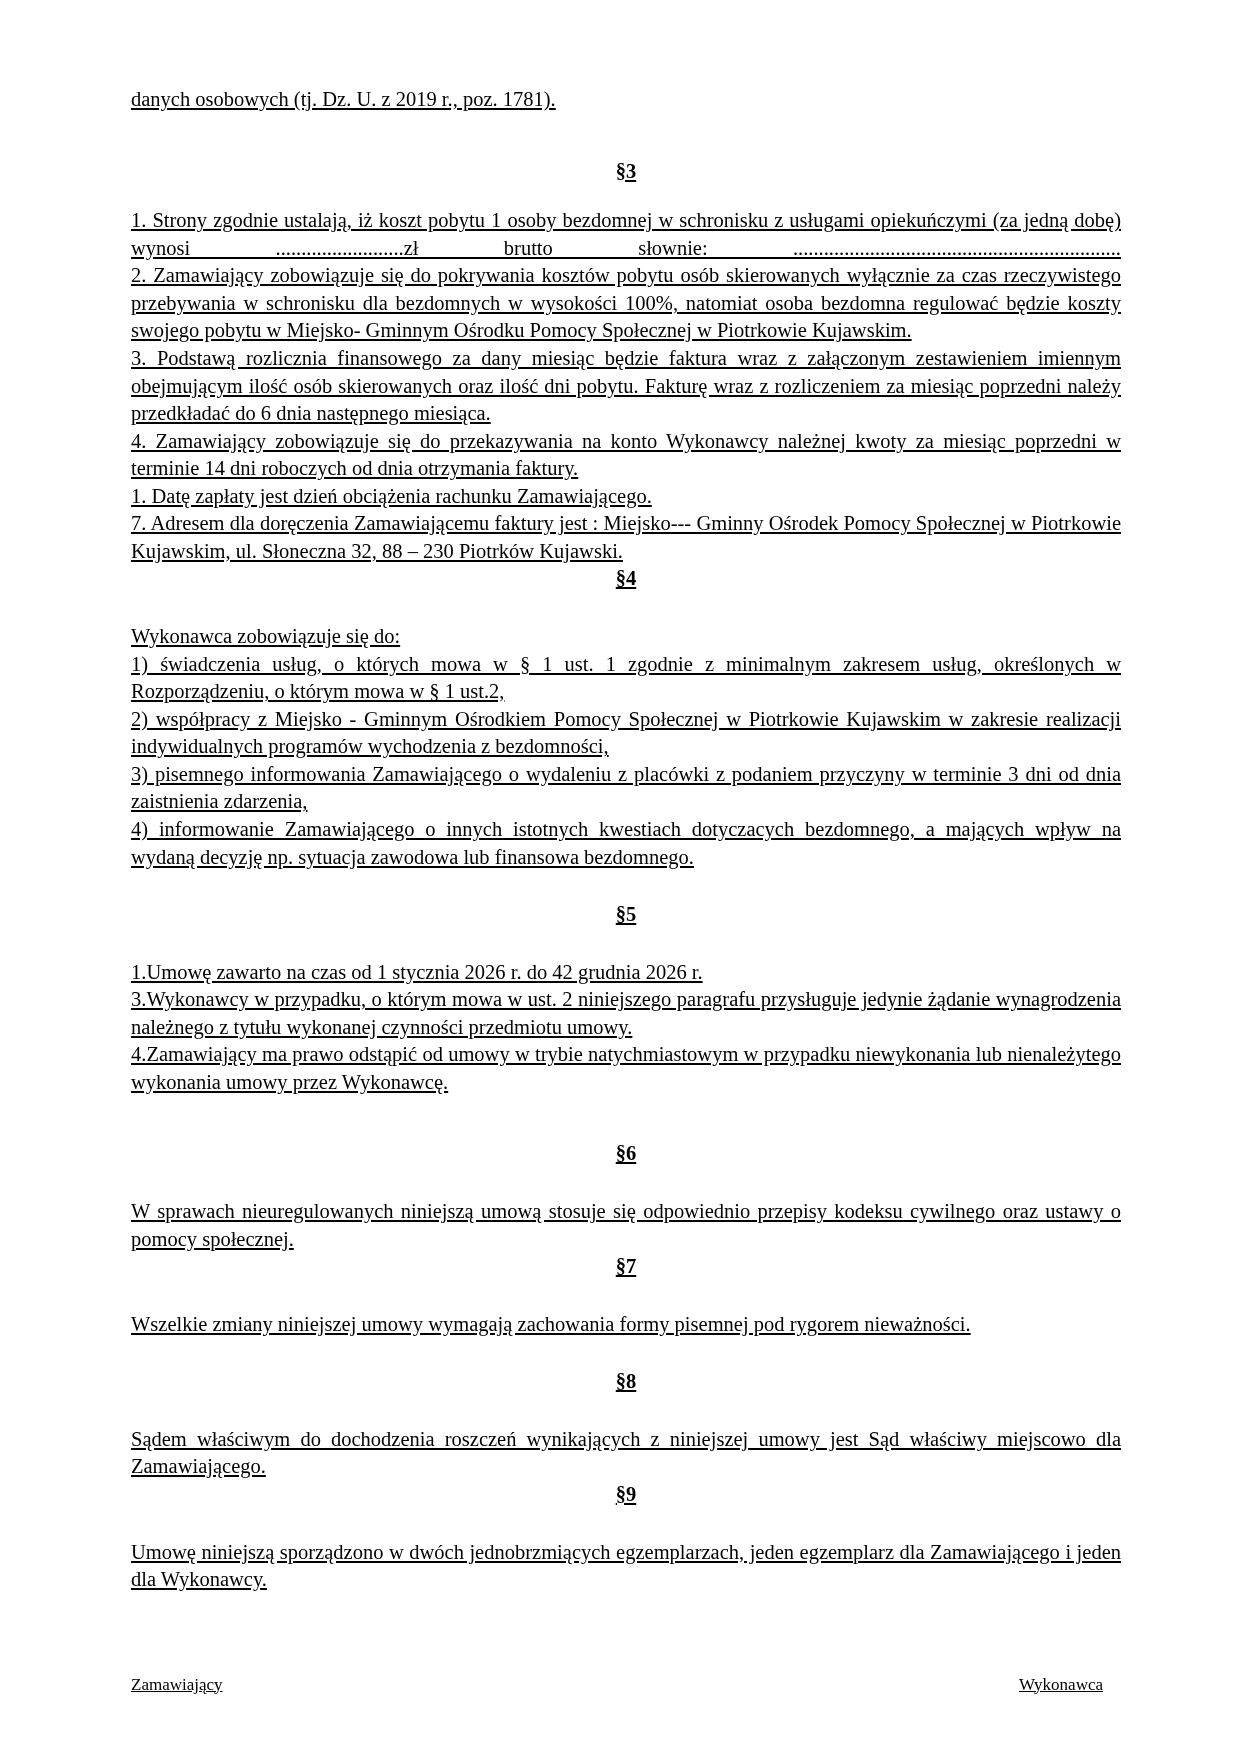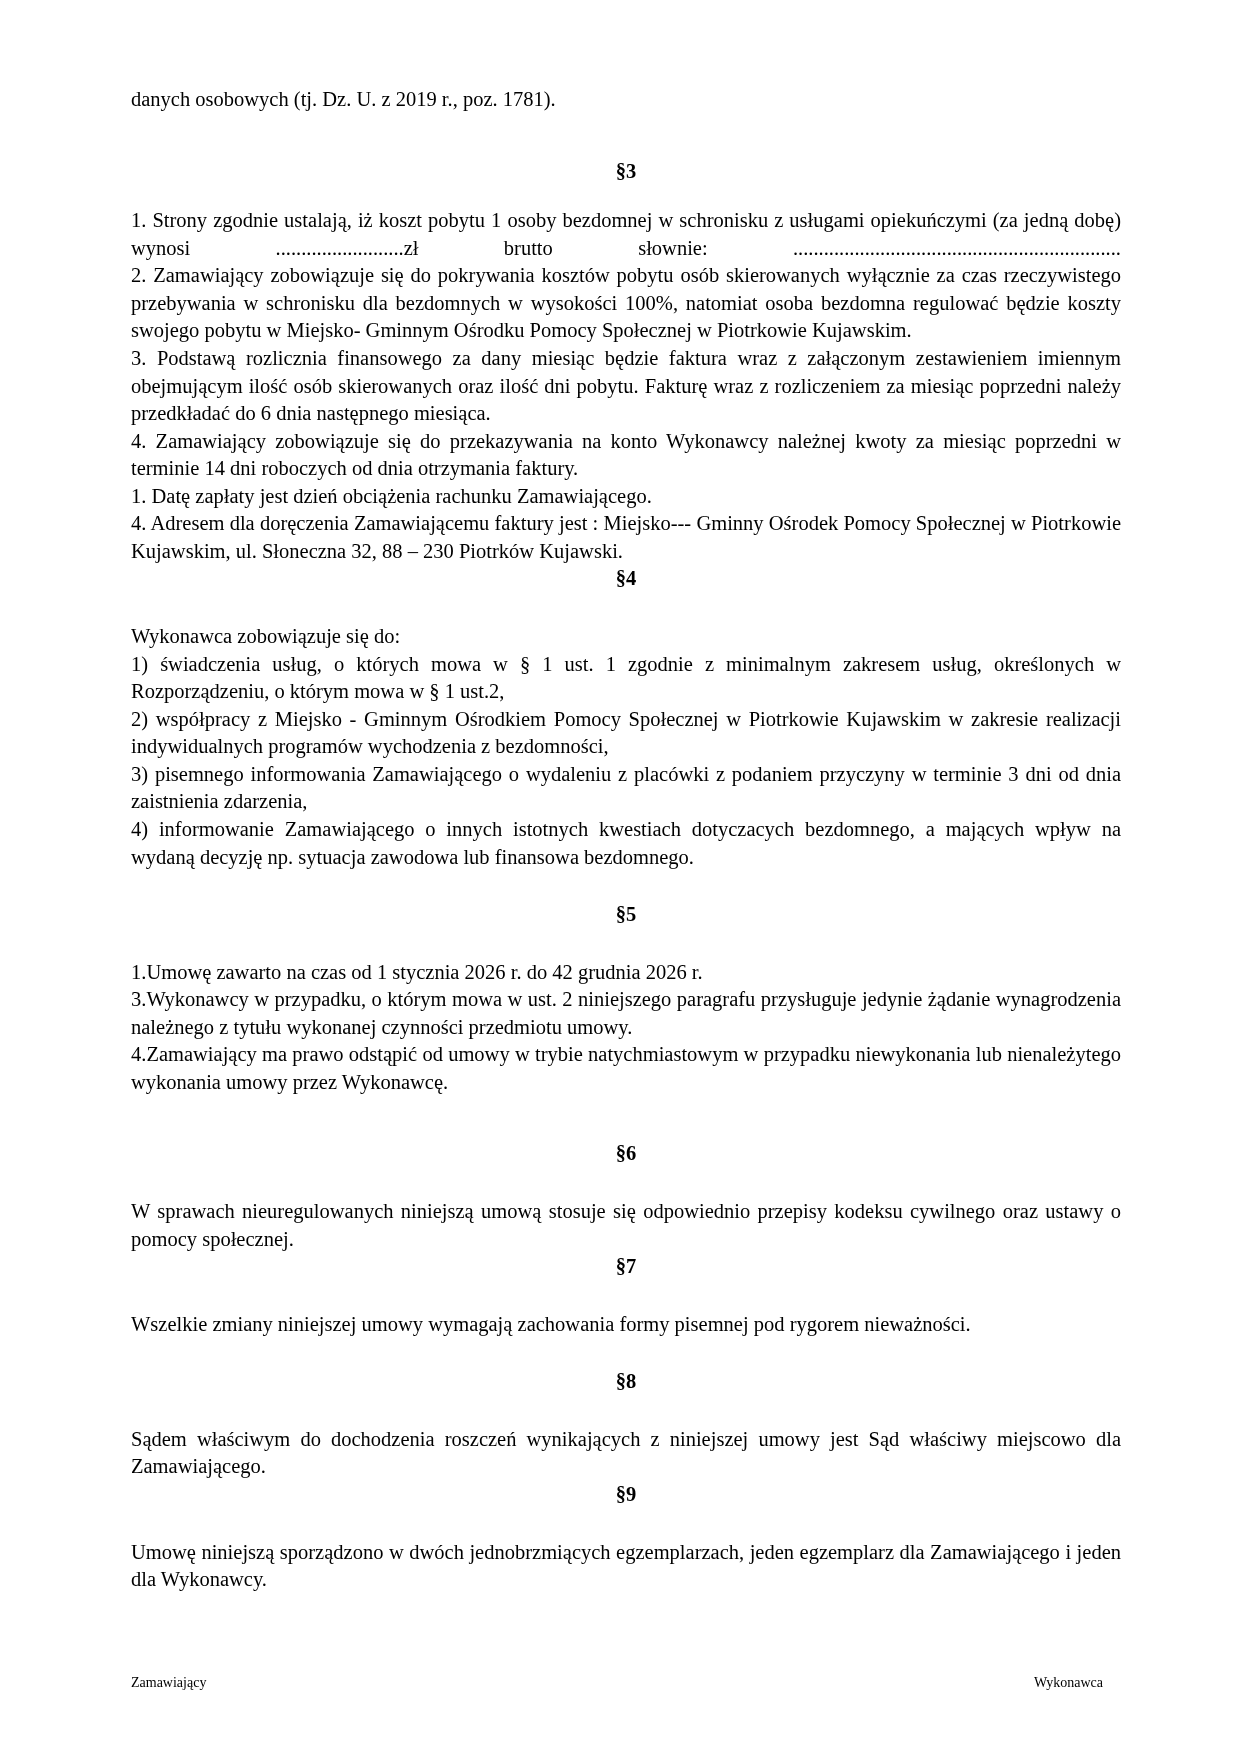--- a/index.html
+++ b/index.html
@@ -14,20 +14,21 @@
     font-family: "Liberation Serif", "DejaVu Serif", serif;
     color: #000000;
     -webkit-font-smoothing: antialiased;
   }
   .page {
     position: relative;
     width: 1103px;
     height: 1755px;
     box-sizing: border-box;
     padding: 86px 120px 0 131px;
+    text-decoration: underline;
   }
   .doc-body {
     width: 990px;
     font-size: 20.5px;
     line-height: 1.345;
   }
 
   
   .para {
     margin: 0;
@@ -52,21 +53,21 @@
   }
   .gap-s  { height: 22px; }
   .gap-m  { height: 30px; }
   .gap-l  { height: 44px; }
   .gap-xl { height: 58px; }
 
   
   .sig-row {
     display: flex;
     margin: 0;
-    font-size: 14px;
+    font-size: 17px;
     line-height: 1.345;
   }
   .sig-col-left  { width: 572px; }
   .sig-col-right { width: 400px; text-align: right; }
   .sig-label { white-space: pre; }
 </style>
 </head>
 <body>
 
 <div class="page">
@@ -76,21 +77,21 @@
 
     <div class="gap-l"></div>
 
     <p class="section-head">§3</p>
     <div class="gap-s"></div>
     <p class="para justify-all">1. Strony zgodnie ustalają, iż koszt pobytu 1 osoby bezdomnej w schronisku z usługami opiekuńczymi (za jedną dobę) wynosi .........................zł brutto słownie: ................................................................</p>
     <p class="para">2. Zamawiający zobowiązuje się do pokrywania kosztów pobytu osób skierowanych wyłącznie za czas rzeczywistego przebywania w schronisku dla bezdomnych w wysokości 100%, natomiat osoba bezdomna regulować będzie koszty swojego pobytu w Miejsko- Gminnym Ośrodku Pomocy Społecznej w Piotrkowie Kujawskim.</p>
     <p class="para">3. Podstawą rozlicznia finansowego za dany miesiąc będzie faktura wraz z załączonym zestawieniem imiennym obejmującym ilość osób skierowanych oraz ilość dni pobytu. Fakturę wraz z rozliczeniem za miesiąc poprzedni należy przedkładać do 6 dnia następnego miesiąca.</p>
     <p class="para">4. Zamawiający zobowiązuje się do przekazywania na konto Wykonawcy należnej kwoty za miesiąc poprzedni w terminie 14 dni roboczych od dnia otrzymania faktury.</p>
     <p class="para">1. Datę zapłaty jest dzień obciążenia rachunku Zamawiającego.</p>
-    <p class="para">4. Adresem dla doręczenia Zamawiającemu faktury jest : Miejsko--- Gminny Ośrodek Pomocy Społecznej w Piotrkowie Kujawskim, ul. Słoneczna 32, 88 – 230 Piotrków Kujawski.</p>
+    <p class="para">7. Adresem dla doręczenia Zamawiającemu faktury jest : Miejsko--- Gminny Ośrodek Pomocy Społecznej w Piotrkowie Kujawskim, ul. Słoneczna 32, 88 – 230 Piotrków Kujawski.</p>
 
     <p class="section-head">§4</p>
     <div class="gap-m"></div>
     <p class="para nojust">Wykonawca zobowiązuje się do:</p>
     <p class="para">1) świadczenia usług, o których mowa w § 1 ust. 1 zgodnie z minimalnym zakresem usług, określonych w Rozporządzeniu, o którym mowa w § 1 ust.2,</p>
     <p class="para">2) współpracy z Miejsko - Gminnym Ośrodkiem Pomocy Społecznej w Piotrkowie Kujawskim w zakresie realizacji indywidualnych programów wychodzenia z bezdomności,</p>
     <p class="para">3) pisemnego informowania Zamawiającego o wydaleniu z placówki z podaniem przyczyny w terminie 3 dni od dnia zaistnienia zdarzenia,</p>
     <p class="para">4) informowanie Zamawiającego o innych istotnych kwestiach dotyczacych bezdomnego, a mających wpływ na wydaną decyzję np. sytuacja zawodowa lub finansowa bezdomnego.</p>
 
     <div class="gap-m"></div>

